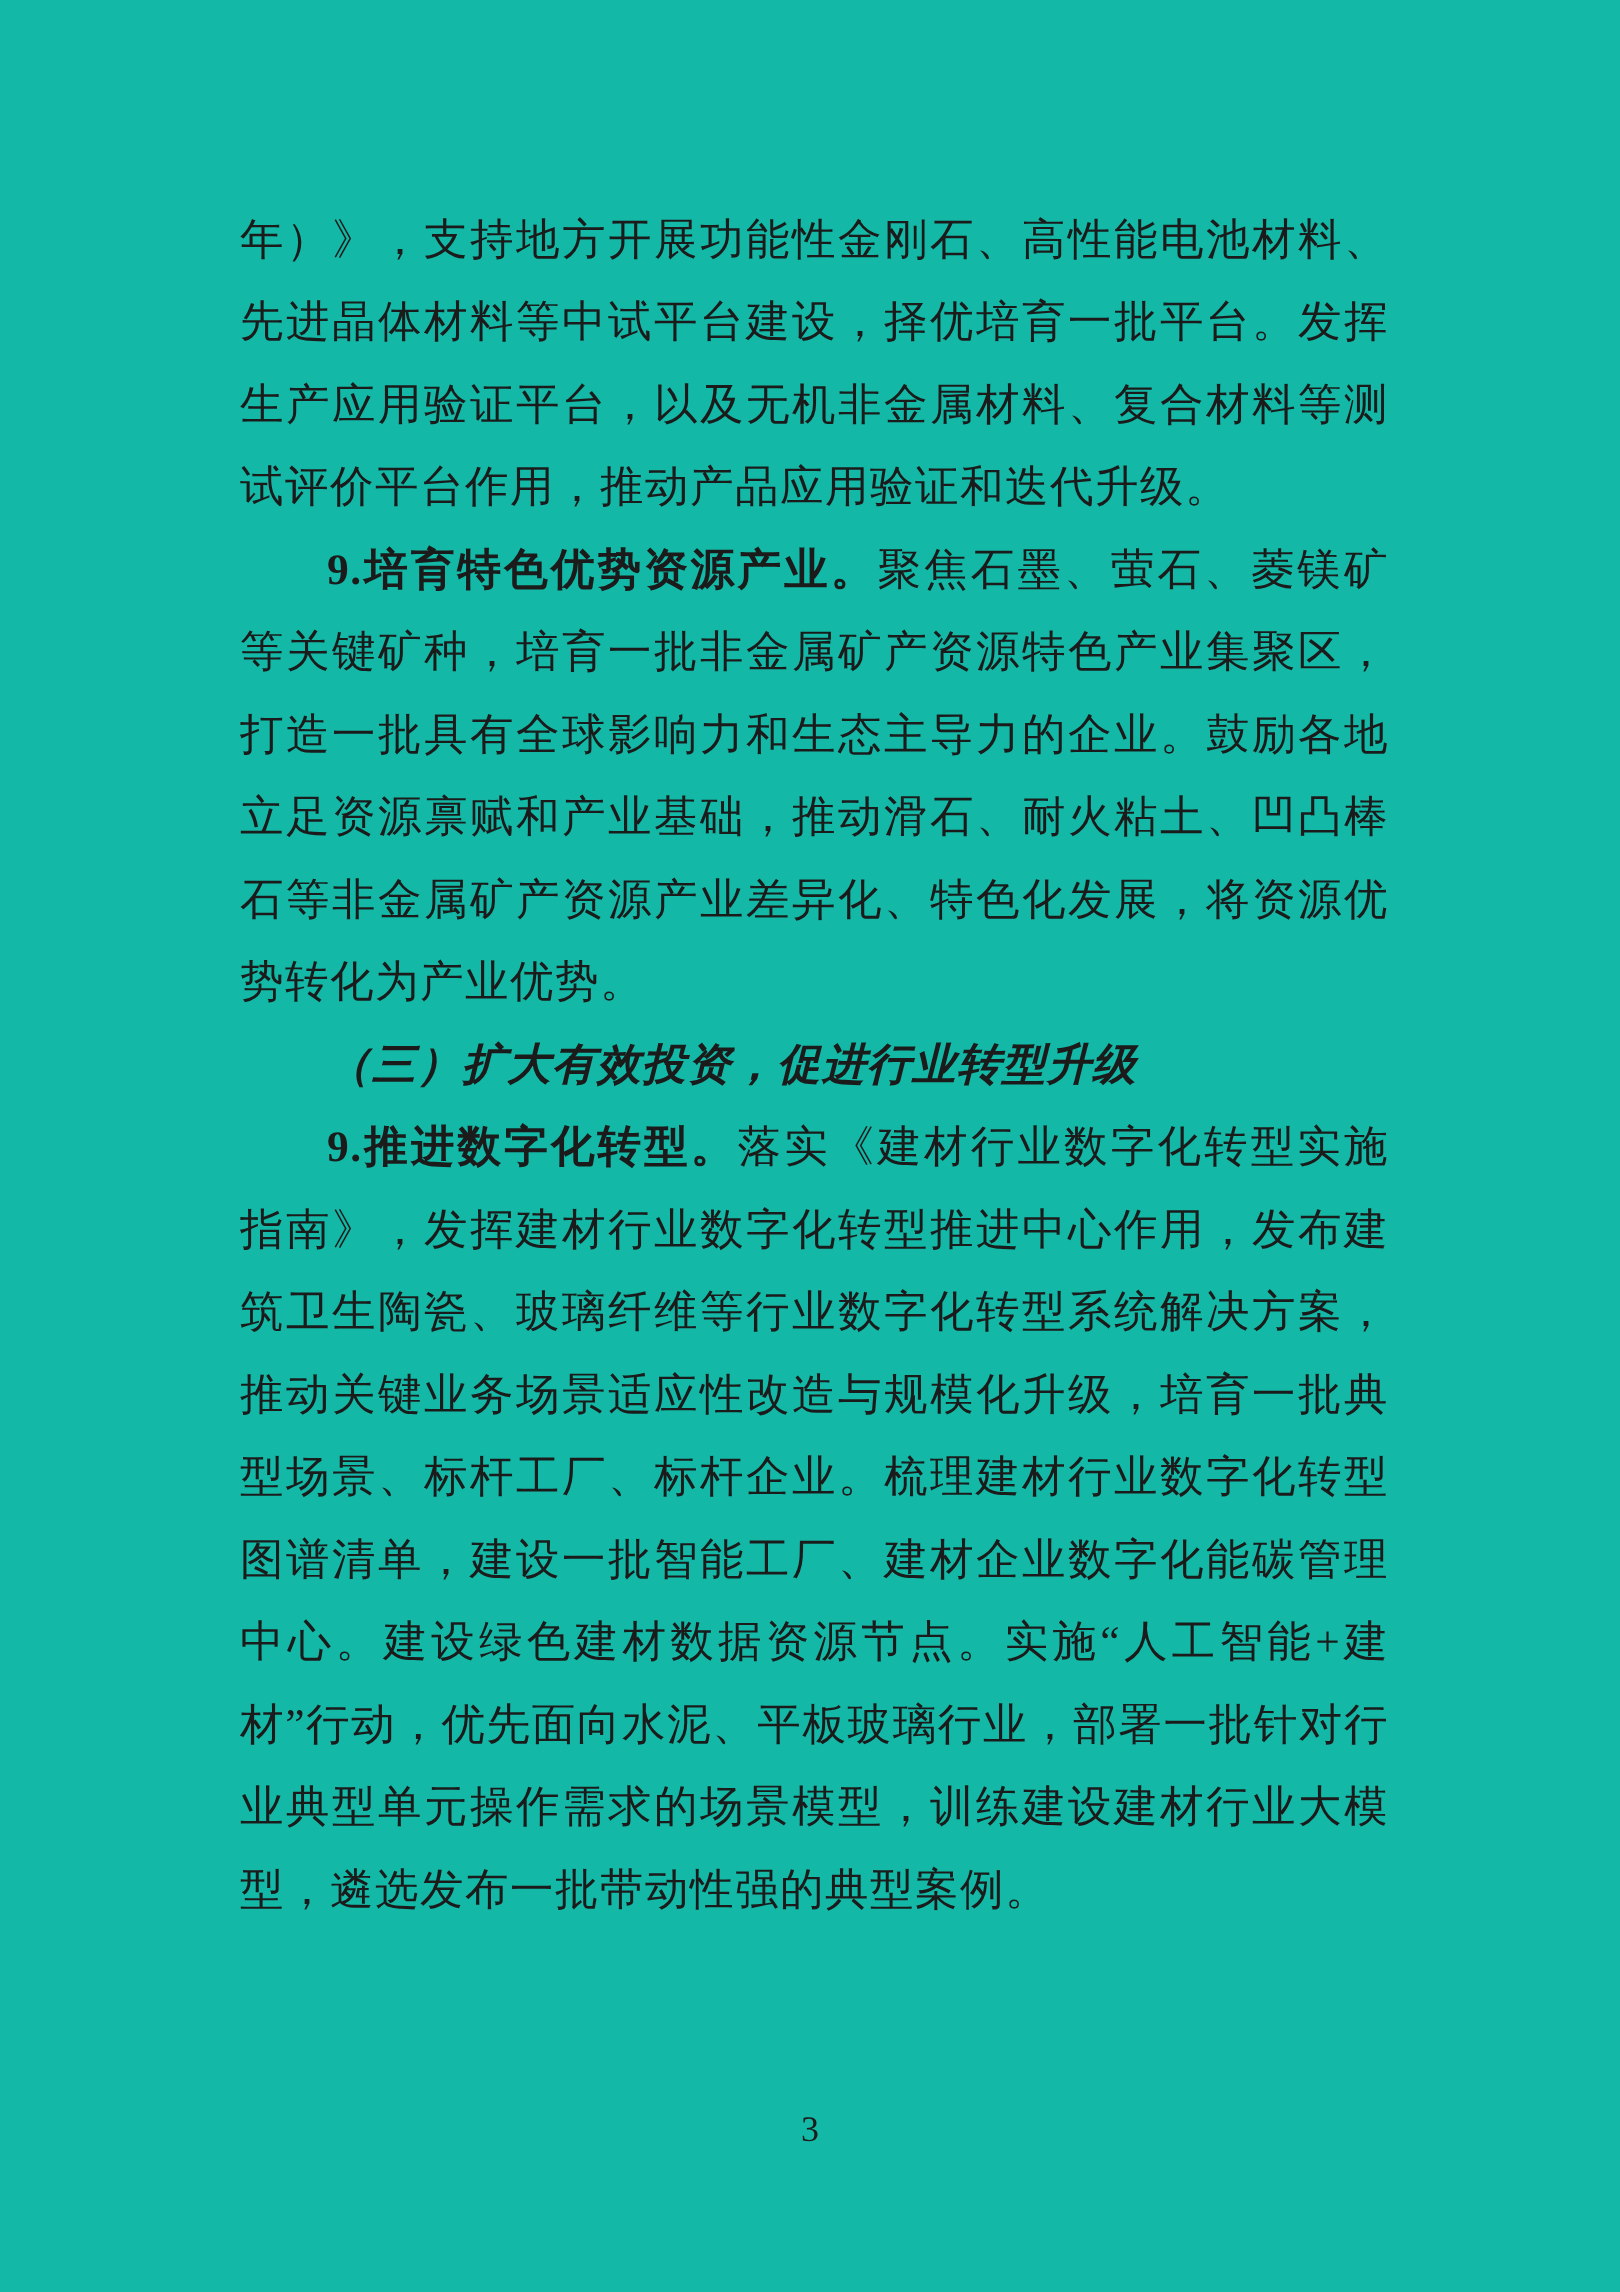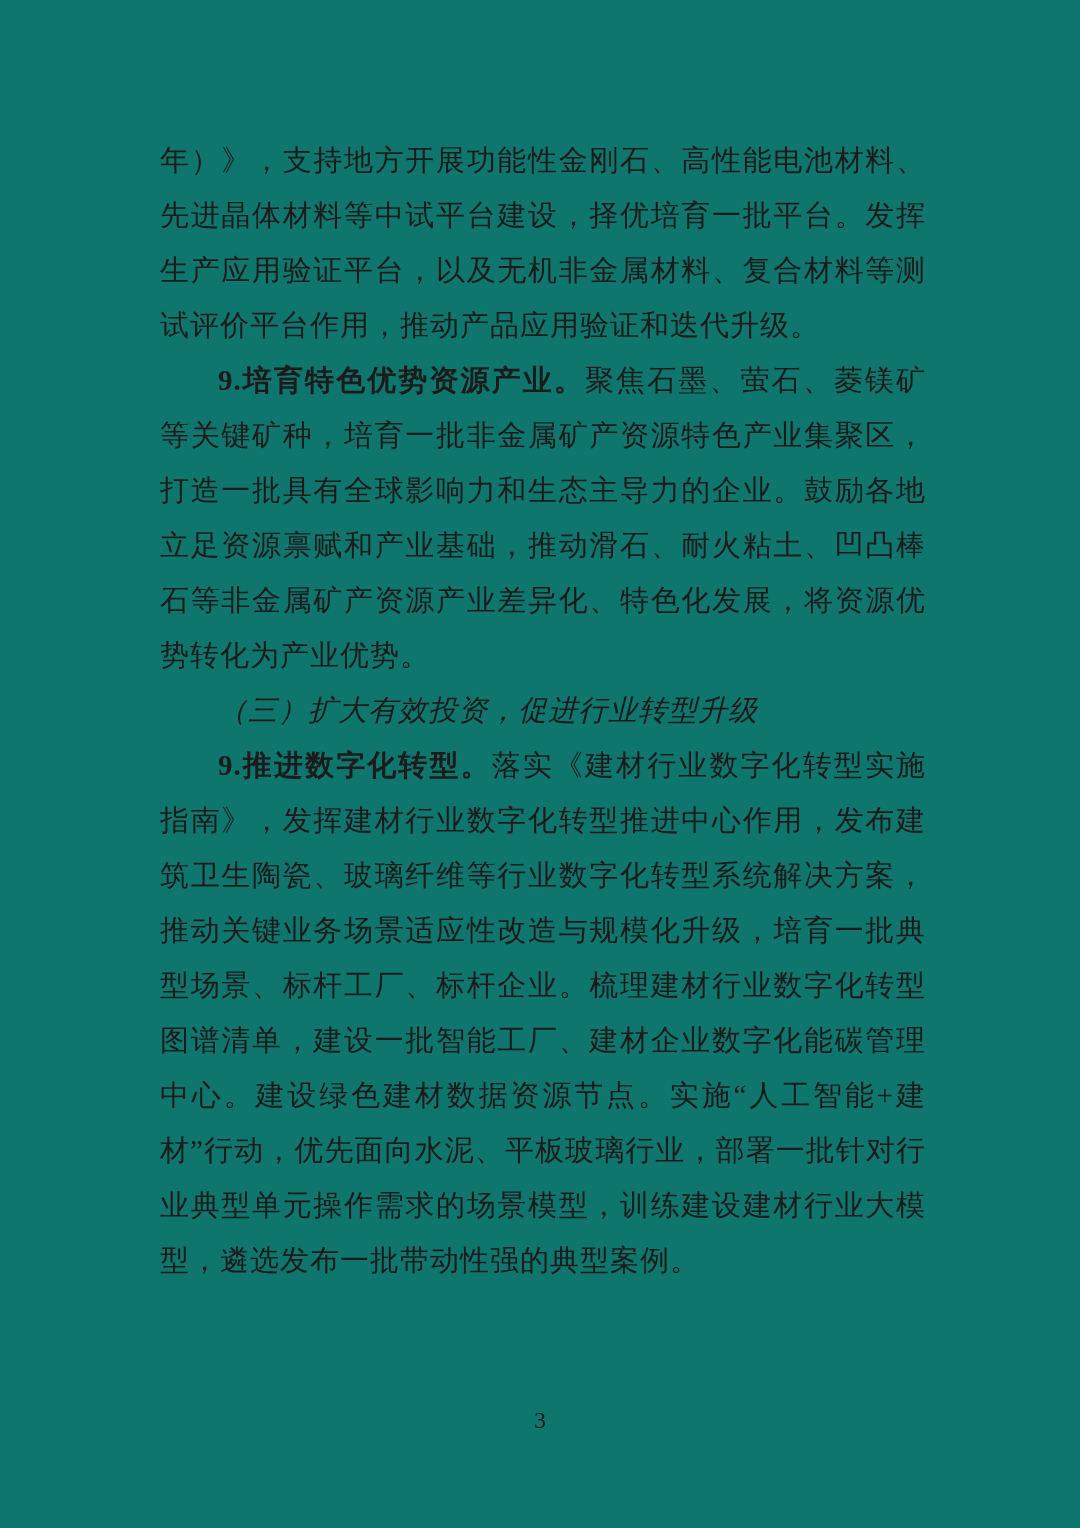--- a/index.html
+++ b/index.html
@@ -4,21 +4,21 @@
 <style>
   html, body {
     margin: 0;
     padding: 0;
     background: #ffffff;
   }
   .page {
     position: relative;
     width: 1080px;
     height: 1528px;
-    background: #0f766e;
+    background: #14b8a6;
     overflow: hidden;
     font-family: "Liberation Serif", "DejaVu Serif", serif;
     color: #1b1b1b;
   }
   .content {
     position: absolute;
     left: 160px;
     top: 133px;
     width: 766px;
     font-size: 29px;
@@ -32,21 +32,21 @@
     text-indent: 58px;
   }
   .para.no-indent {
     text-indent: 0;
   }
   .lead {
     font-weight: bold;
   }
   .kaiti {
     font-style: italic;
-    font-weight: normal;
+    font-weight: bold;
   }
   .page-number {
     position: absolute;
     top: 1405px;
     left: 0;
     width: 100%;
     text-align: center;
     font-size: 24px;
     line-height: 30px;
     color: #1b1b1b;

